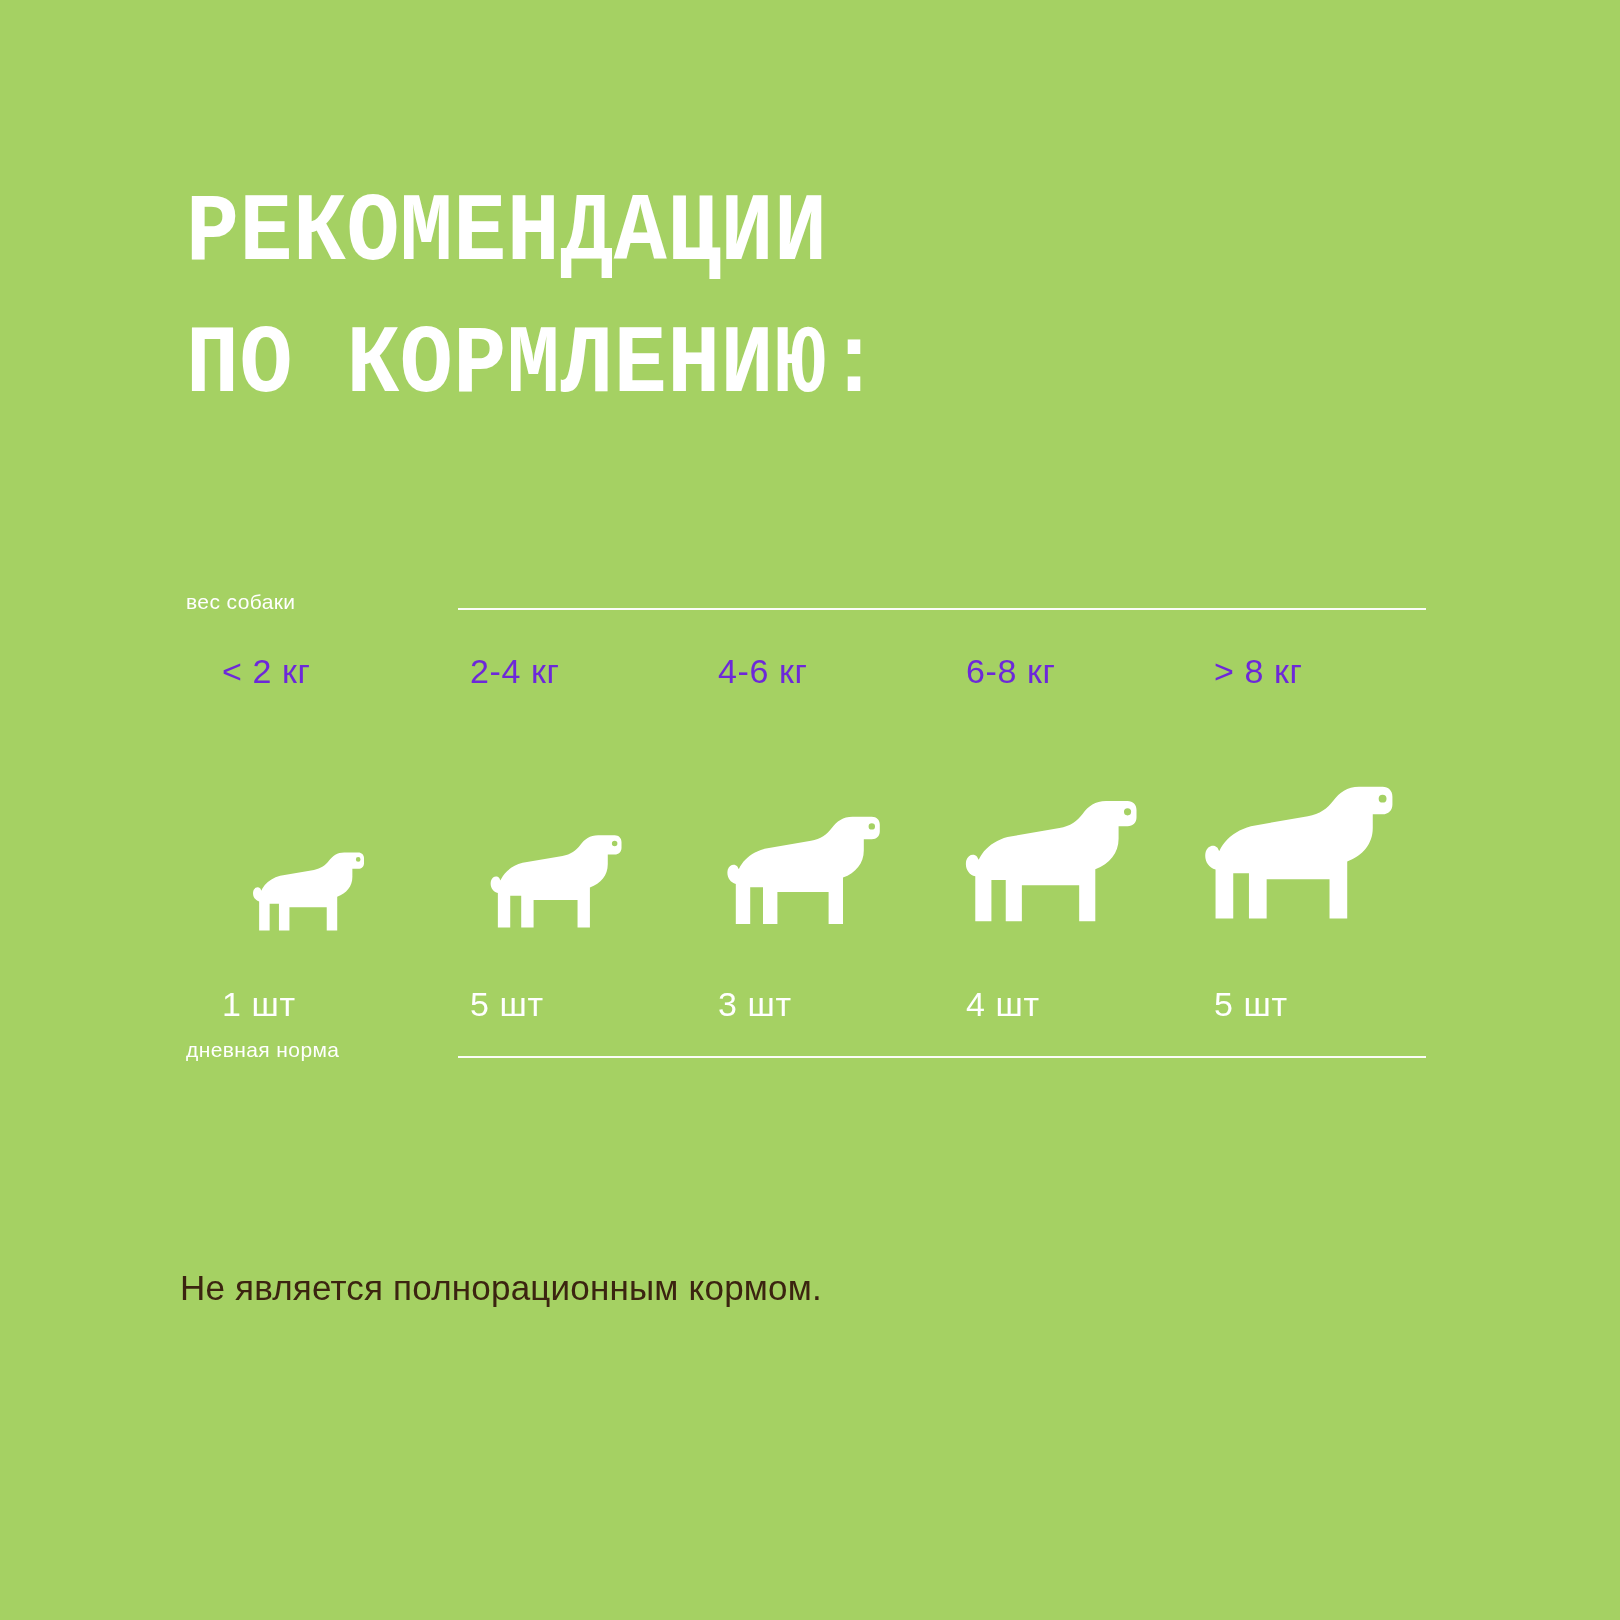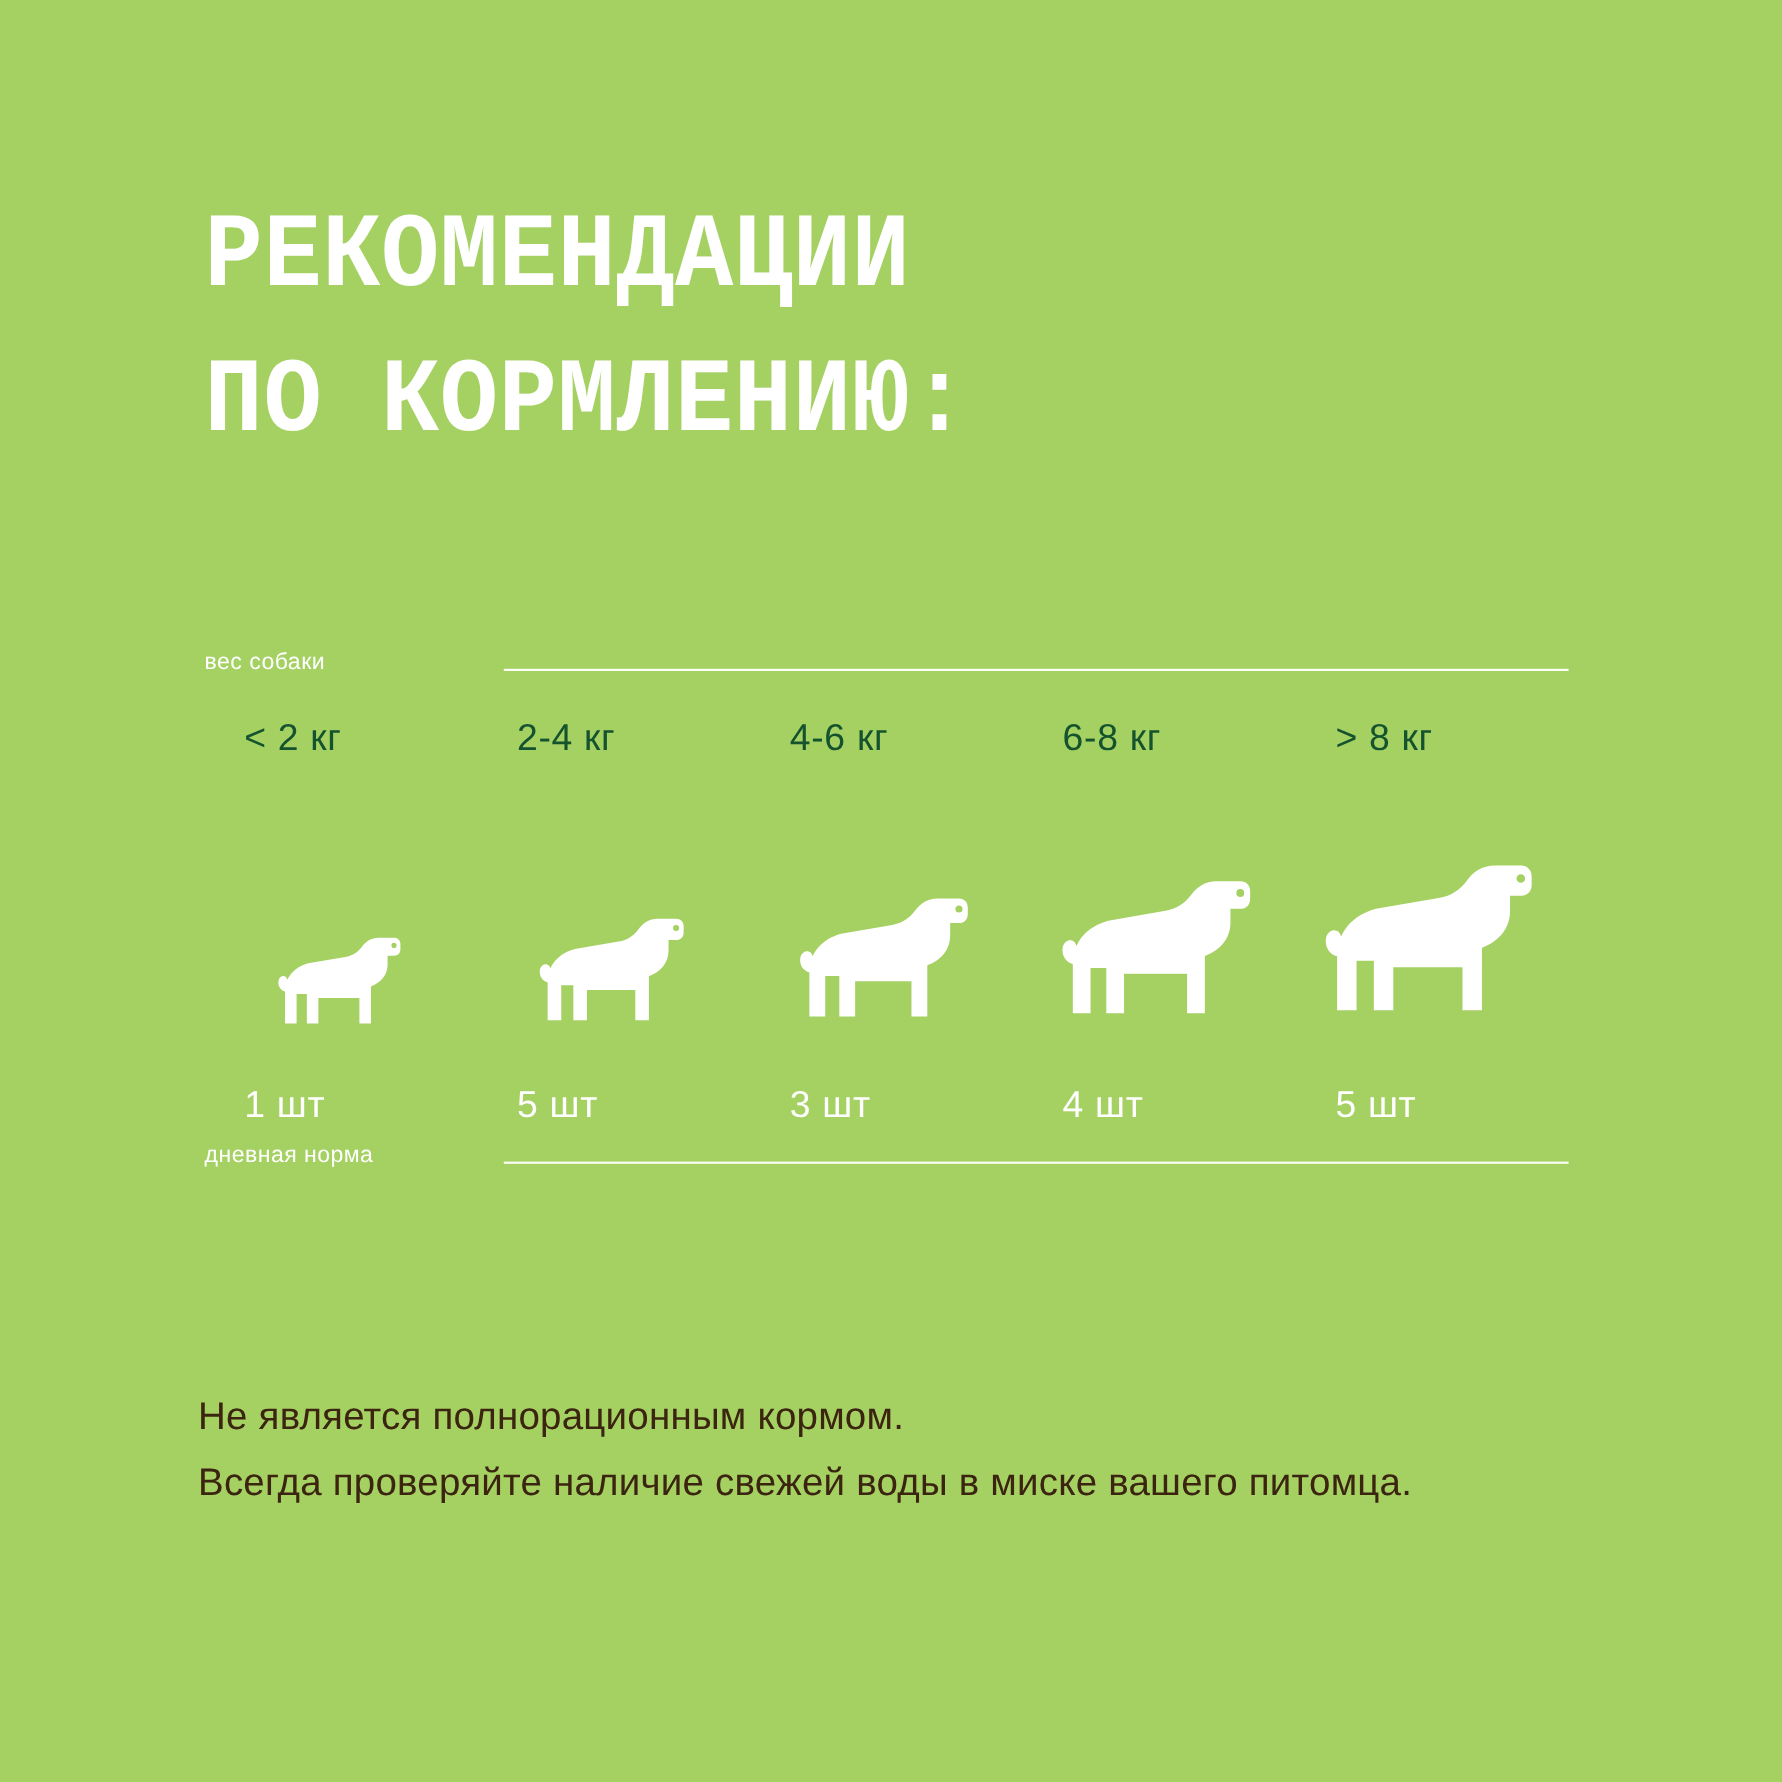--- a/index.html
+++ b/index.html
@@ -83,21 +83,21 @@
   }
   .col {
     width: 248px;
     position: relative;
     height: 400px;
   }
   .col-weight {
     position: absolute;
     top: 0;
     left: 36px;
-    color: #14532d;
+    color: #6d28d9;
     font-size: 34px;
     letter-spacing: 0.6px;
     white-space: nowrap;
   }
   .col-dog {
     position: absolute;
     left: 10px;
     bottom: 104px;
     width: 230px;
     height: 230px;
@@ -198,16 +198,15 @@
 
     </div>
 
     <div class="rule rule-bottom"></div>
     <div class="row-label label-norm">дневная норма</div>
 
   </div>
 
   <div class="notes">
     <span class="note-line">Не является полнорационным кормом.</span>
-    <span class="note-line">Всегда проверяйте наличие свежей воды в миске вашего питомца.</span>
   </div>
 
 </div>
 
 </body></html>

